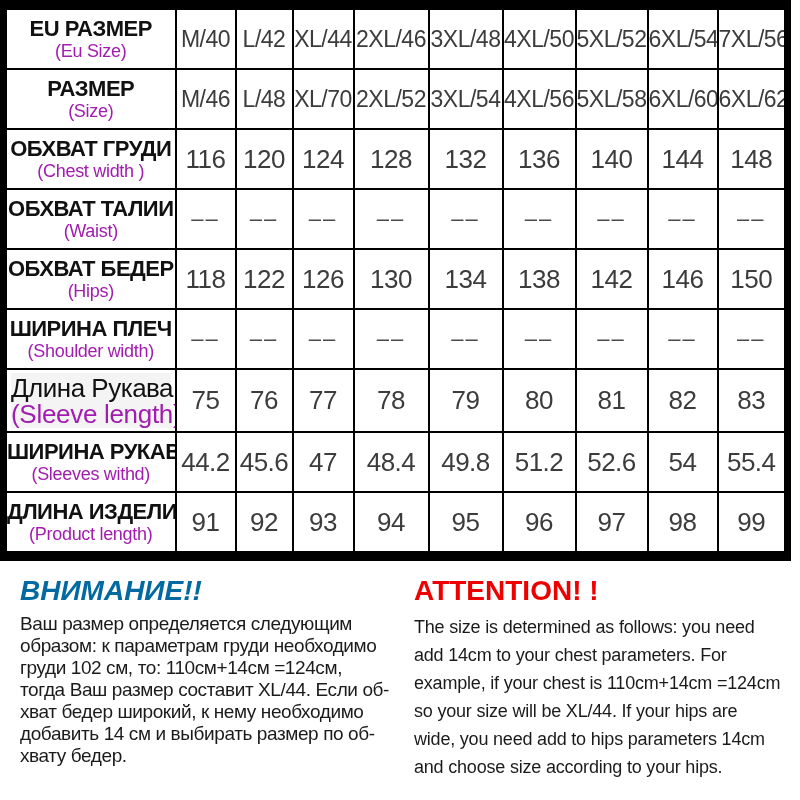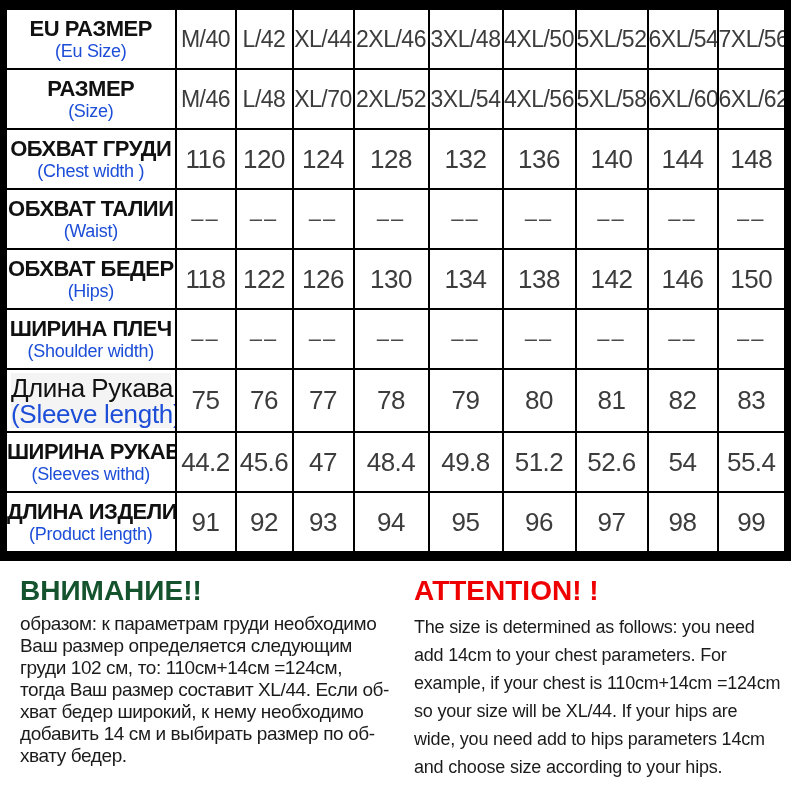--- a/index.html
+++ b/index.html
@@ -28,21 +28,21 @@
     font-size:22px;
     letter-spacing:-0.5px;
     color:#111;
     line-height:25px;
     white-space:nowrap;
   }
   th .lbl-sub{
     font-weight:normal;
     font-size:18px;
     letter-spacing:-0.3px;
-    color:#1d4ed8;
+    color:#a21caf;
     line-height:21px;
     white-space:nowrap;
   }
   tr.alt-row th .lbl-wrap{
     background:#f4f4f4;
     margin:3px 4px;
     padding:1px 0;
   }
   tr.alt-row th .lbl-main{
     font-weight:normal;
@@ -264,24 +264,24 @@
         <td class="val">96</td>
         <td class="val">97</td>
         <td class="val">98</td>
         <td class="val">99</td>
       </tr>
     </tbody>
 </table>
 
 <div class="notes">
   <div class="note-col note-left">
-    <div class="note-heading" style="color: #14532d;">ВНИМАНИЕ!!</div>
+    <div class="note-heading" style="color: #0369a1; font-style: italic;">ВНИМАНИЕ!!</div>
     <div class="note-body-left" id="note-body-left">
+        <div class="note-line">Ваш размер определяется следующим</div>
         <div class="note-line">образом: к параметрам груди необходимо</div>
-        <div class="note-line">Ваш размер определяется следующим</div>
         <div class="note-line">груди  102 см, то: 110см+14см =124см,</div>
         <div class="note-line">тогда Ваш размер составит XL/44. Если об-</div>
         <div class="note-line">хват бедер широкий, к нему необходимо</div>
         <div class="note-line">добавить 14 см и выбирать размер по об-</div>
         <div class="note-line">хвату бедер.</div>
       </div>
   </div>
   <div class="note-col note-right">
     <div class="note-heading" style="color: rgb(238, 0, 0);">ATTENTION! !</div>
     <div class="note-body-right" id="note-body-right">

